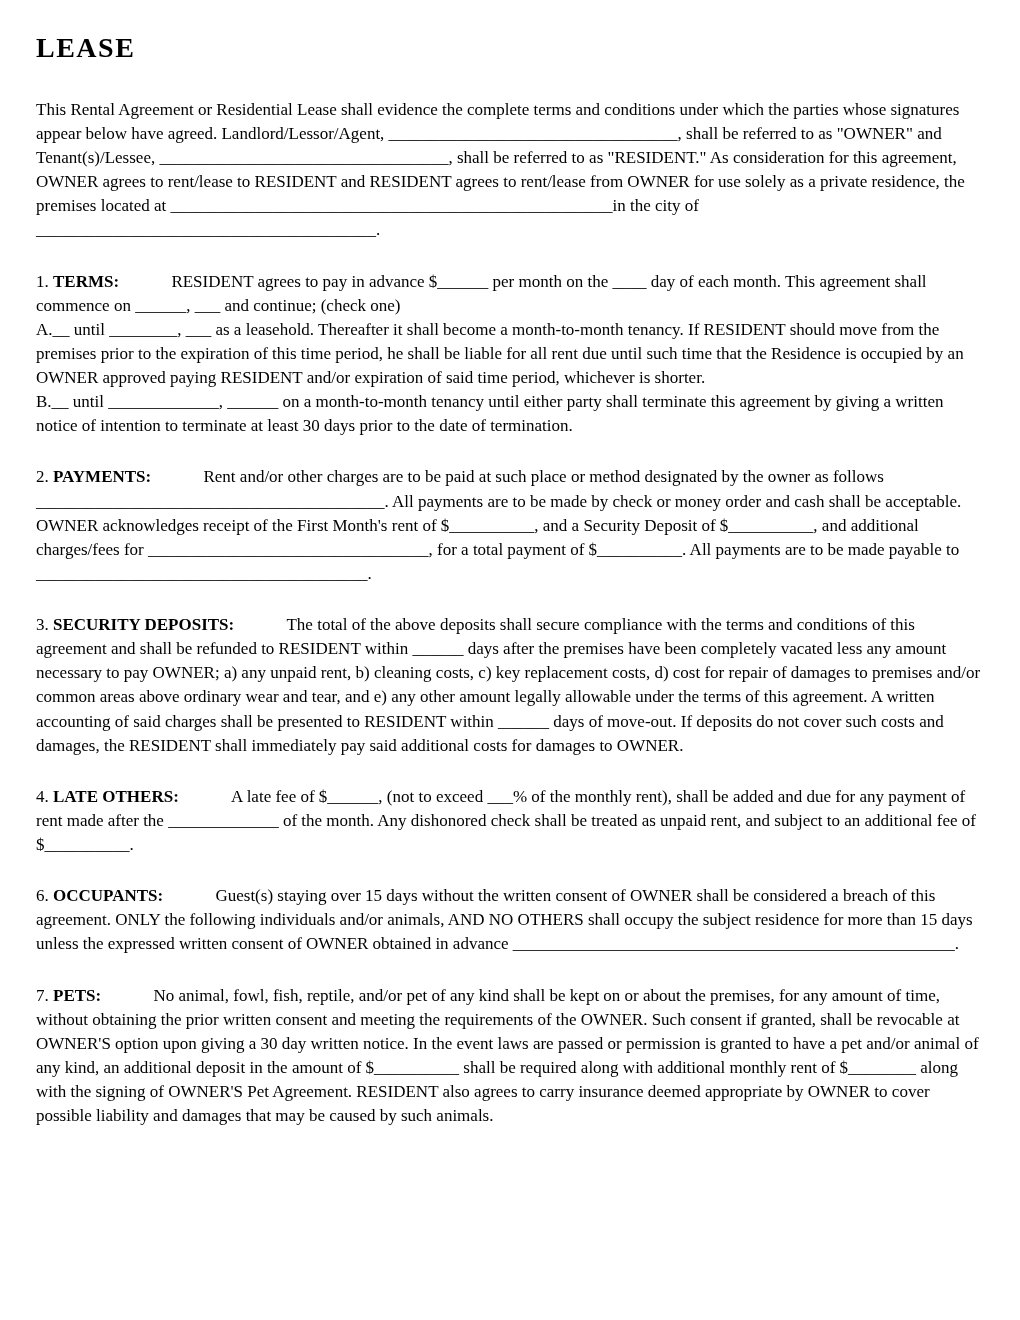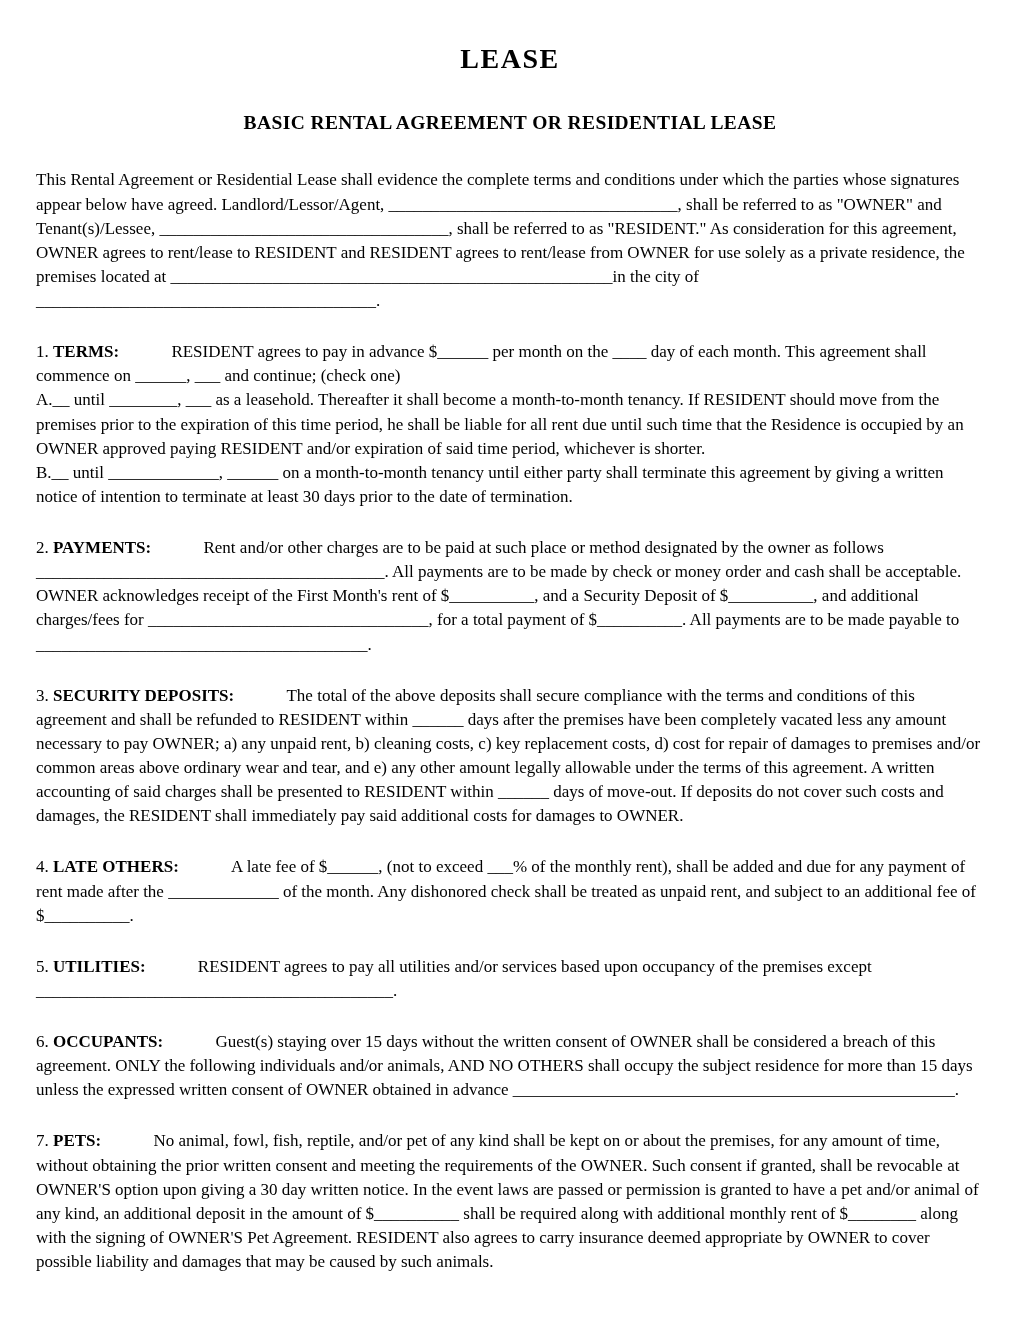--- a/index.html
+++ b/index.html
@@ -12,25 +12,24 @@
     min-height: 1320px;
     box-sizing: border-box;
     padding: 26px 36px 30px 36px;
     background: #ffffff;
     color: #000000;
     font-family: "Liberation Serif", "DejaVu Serif", serif;
     font-size: 17px;
     line-height: 1.42;
   }
   .doc-title {
-    text-align: center;
     font-size: 28px;
     font-weight: bold;
     letter-spacing: 1.5px;
-    margin: 13px 0 30px 0;
+    margin: 2px 0 30px 0;
   }
   .doc-subtitle {
     text-align: center;
     font-size: 19.5px;
     font-weight: bold;
     letter-spacing: 0.4px;
     margin: 0 0 32px 0;
   }
   p.para {
     margin: 0 0 27px 0;
@@ -45,33 +44,31 @@
     text-align: center;
   }
 </style>
 </head>
 <body>
 
 <div class="page">
 
   <div class="doc-title">LEASE</div>
 
-  <div class="doc-subtitle">BASIC RENTAL AGREEMENT OR RESIDENTIAL LEASE</div>
 
   <p class="para body-text">This Rental Agreement or Residential Lease shall evidence the complete terms and conditions under which the parties whose signatures appear below have agreed. Landlord/Lessor/Agent, __________________________________, shall be referred to as "OWNER" and Tenant(s)/Lessee, __________________________________, shall be referred to as "RESIDENT." As consideration for this agreement, OWNER agrees to rent/lease to RESIDENT and RESIDENT agrees to rent/lease from OWNER for use solely as a private residence, the premises located at ____________________________________________________in the city of ________________________________________.</p>
 
   <p class="para"><span>1.</span> <span class="sec-title">TERMS:</span> <span class="body-text">RESIDENT agrees to pay in advance $______ per month on the ____ day of each month. This agreement shall commence on ______, ___ and continue; (check one)
 A.__ until ________, ___ as a leasehold. Thereafter it shall become a month-to-month tenancy. If RESIDENT should move from the premises prior to the expiration of this time period, he shall be liable for all rent due until such time that the Residence is occupied by an OWNER approved paying RESIDENT and/or expiration of said time period, whichever is shorter.
 B.__ until _____________, ______ on a month-to-month tenancy until either party shall terminate this agreement by giving a written notice of intention to terminate at least 30 days prior to the date of termination.</span></p>
 
   <p class="para"><span>2.</span> <span class="sec-title">PAYMENTS:</span> <span class="body-text">Rent and/or other charges are to be paid at such place or method designated by the owner as follows _________________________________________. All payments are to be made by check or money order and cash shall be acceptable. OWNER acknowledges receipt of the First Month's rent of $__________, and a Security Deposit of $__________, and additional charges/fees for _________________________________, for a total payment of $__________. All payments are to be made payable to _______________________________________.</span></p>
 
   <p class="para"><span>3.</span> <span class="sec-title">SECURITY DEPOSITS:</span> <span class="body-text">The total of the above deposits shall secure compliance with the terms and conditions of this agreement and shall be refunded to RESIDENT within ______ days after the premises have been completely vacated less any amount necessary to pay OWNER; a) any unpaid rent, b) cleaning costs, c) key replacement costs, d) cost for repair of damages to premises and/or common areas above ordinary wear and tear, and e) any other amount legally allowable under the terms of this agreement. A written accounting of said charges shall be presented to RESIDENT within ______ days of move-out. If deposits do not cover such costs and damages, the RESIDENT shall immediately pay said additional costs for damages to OWNER.</span></p>
 
   <p class="para"><span>4.</span> <span class="sec-title">LATE OTHERS:</span> <span class="body-text">A late fee of $______, (not to exceed ___% of the monthly rent), shall be added and due for any payment of rent made after the _____________ of the month. Any dishonored check shall be treated as unpaid rent, and subject to an additional fee of $__________.</span></p>
 
-  <p class="para"><span>5.</span> <span class="sec-title">UTILITIES:</span> <span class="body-text">RESIDENT agrees to pay all utilities and/or services based upon occupancy of the premises except __________________________________________.</span></p>
 
   <p class="para"><span>6.</span> <span class="sec-title">OCCUPANTS:</span> <span class="body-text">Guest(s) staying over 15 days without the written consent of OWNER shall be considered a breach of this agreement. ONLY the following individuals and/or animals, AND NO OTHERS shall occupy the subject residence for more than 15 days unless the expressed written consent of OWNER obtained in advance ____________________________________________________.</span></p>
 
   <p class="para"><span>7.</span> <span class="sec-title">PETS:</span> <span class="body-text">No animal, fowl, fish, reptile, and/or pet of any kind shall be kept on or about the premises, for any amount of time, without obtaining the prior written consent and meeting the requirements of the OWNER. Such consent if granted, shall be revocable at OWNER'S option upon giving a 30 day written notice. In the event laws are passed or permission is granted to have a pet and/or animal of any kind, an additional deposit in the amount of $__________ shall be required along with additional monthly rent of $________ along with the signing of OWNER'S Pet Agreement. RESIDENT also agrees to carry insurance deemed appropriate by OWNER to cover possible liability and damages that may be caused by such animals.</span></p>
 
 </div>
 
 </body></html>

